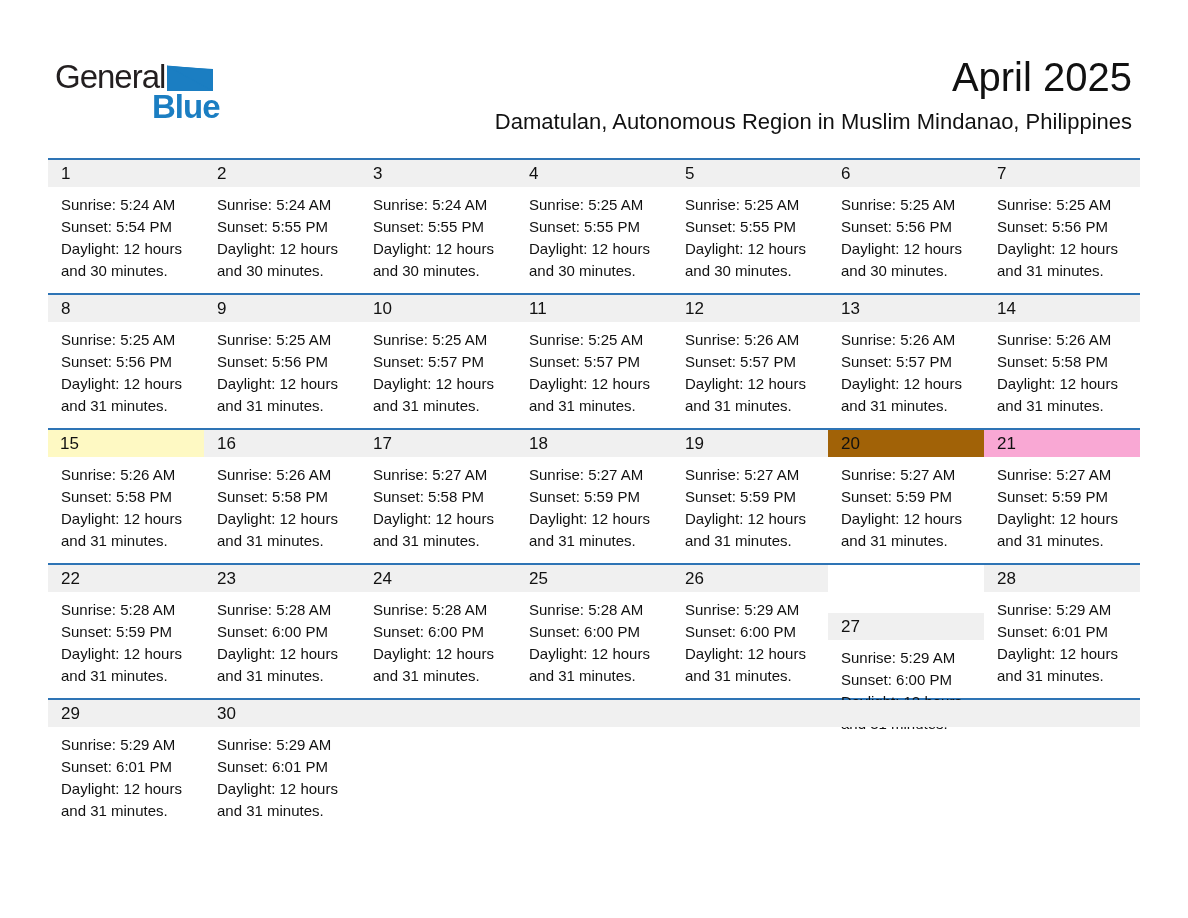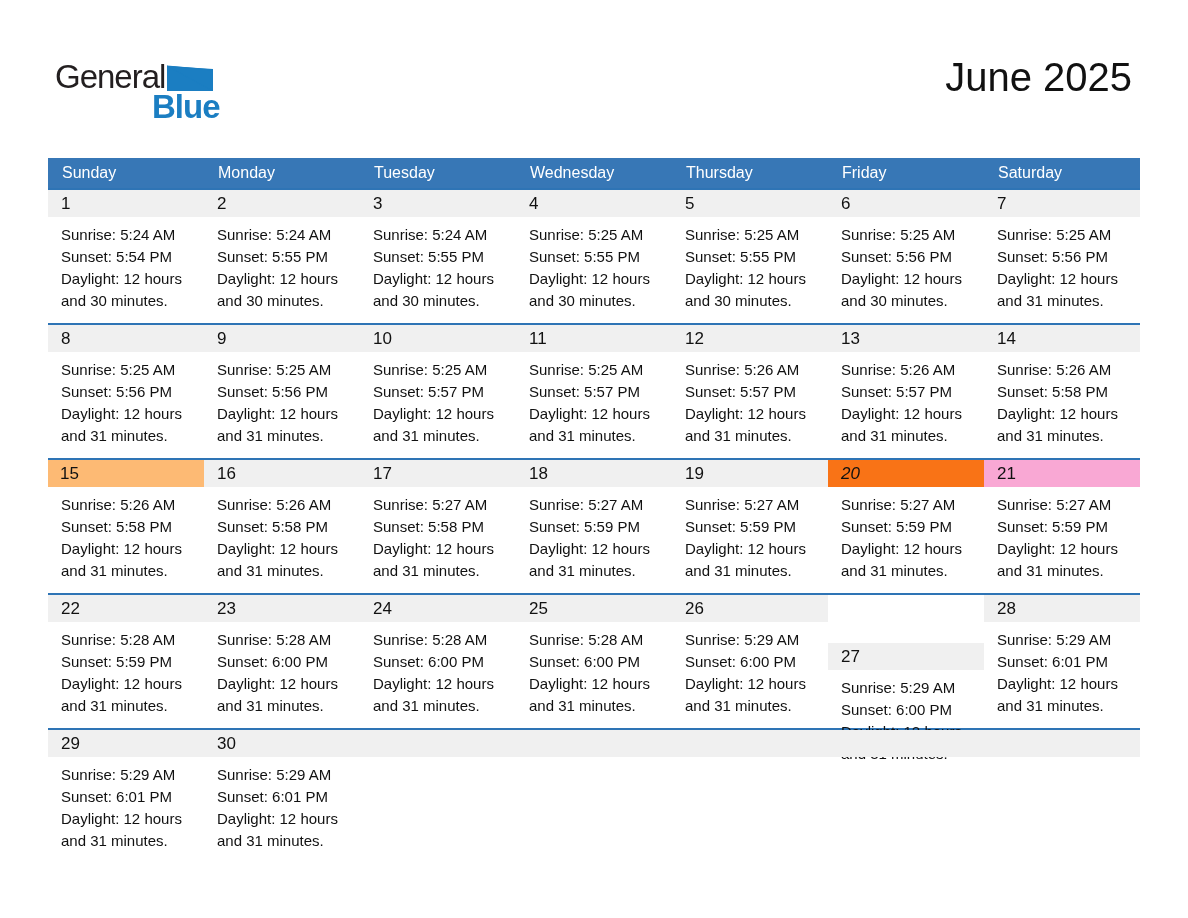--- a/index.html
+++ b/index.html
@@ -40,33 +40,25 @@
         <polygon points="0,1 46,4 46,26 0,26" fill="#1B7EC2" transform="rotate(0)"></polygon>
         <polygon points="0,0 46,3 0,26" fill="#ffffff" opacity="0"></polygon>
         <polygon points="0,1 46,5 46,26" fill="#1B7EC2" stroke="#1B7EC2" stroke-width="1"></polygon>
         <rect x="0" y="0" width="46" height="26" fill="none"></rect>
       </svg>
     </div>
     <div class="logo-blue" style="color:#1B7EC2;font-weight:bold;">Blue</div>
   </div>
 
   <div class="headings">
-    <div class="cal-title">June 2025</div>
+    <div class="cal-title">April 2025</div>
+    <div class="cal-subtitle">Damatulan, Autonomous Region in Muslim Mindanao, Philippines</div>
   </div>
 
   <div class="calendar">
-    <div class="weekday-row" id="weekday-row" style="background: rgb(55, 119, 182);">
-        <div class="weekday-cell">Sunday</div>
-        <div class="weekday-cell">Monday</div>
-        <div class="weekday-cell">Tuesday</div>
-        <div class="weekday-cell">Wednesday</div>
-        <div class="weekday-cell">Thursday</div>
-        <div class="weekday-cell">Friday</div>
-        <div class="weekday-cell">Saturday</div>
-      </div>
     <div id="weeks-container">
         <div class="week-row" style="border-top: 2px solid rgb(46, 116, 181);">
           <div>
             <div class="day-band" style="background: rgb(240, 240, 240);">1</div>
             <div class="day-body">
               <div>Sunrise: 5:24 AM</div>
               <div>Sunset: 5:54 PM</div>
               <div>Daylight: 12 hours</div>
               <div>and 30 minutes.</div>
             </div>
@@ -186,21 +178,21 @@
             <div class="day-body">
               <div>Sunrise: 5:26 AM</div>
               <div>Sunset: 5:58 PM</div>
               <div>Daylight: 12 hours</div>
               <div>and 31 minutes.</div>
             </div>
           </div>
         </div>
         <div class="week-row" style="border-top: 2px solid rgb(46, 116, 181);">
           <div>
-            <div class="day-band" style="background: #fdba74; padding-left: 12px;">15</div>
+            <div class="day-band" style="background: #fef9c3; padding-left: 12px;">15</div>
             <div class="day-body">
               <div>Sunrise: 5:26 AM</div>
               <div>Sunset: 5:58 PM</div>
               <div>Daylight: 12 hours</div>
               <div>and 31 minutes.</div>
             </div>
           </div>
           <div>
             <div class="day-band" style="background: rgb(240, 240, 240);">16</div>
             <div class="day-body">
@@ -231,21 +223,21 @@
           <div>
             <div class="day-band" style="background: rgb(240, 240, 240);">19</div>
             <div class="day-body">
               <div>Sunrise: 5:27 AM</div>
               <div>Sunset: 5:59 PM</div>
               <div>Daylight: 12 hours</div>
               <div>and 31 minutes.</div>
             </div>
           </div>
           <div>
-            <div class="day-band" style="background: #f97316; font-style: italic;">20</div>
+            <div class="day-band" style="background: #a16207;">20</div>
             <div class="day-body">
               <div>Sunrise: 5:27 AM</div>
               <div>Sunset: 5:59 PM</div>
               <div>Daylight: 12 hours</div>
               <div>and 31 minutes.</div>
             </div>
           </div>
           <div>
             <div class="day-band" style="background: #f9a8d4;">21</div>
             <div class="day-body">

